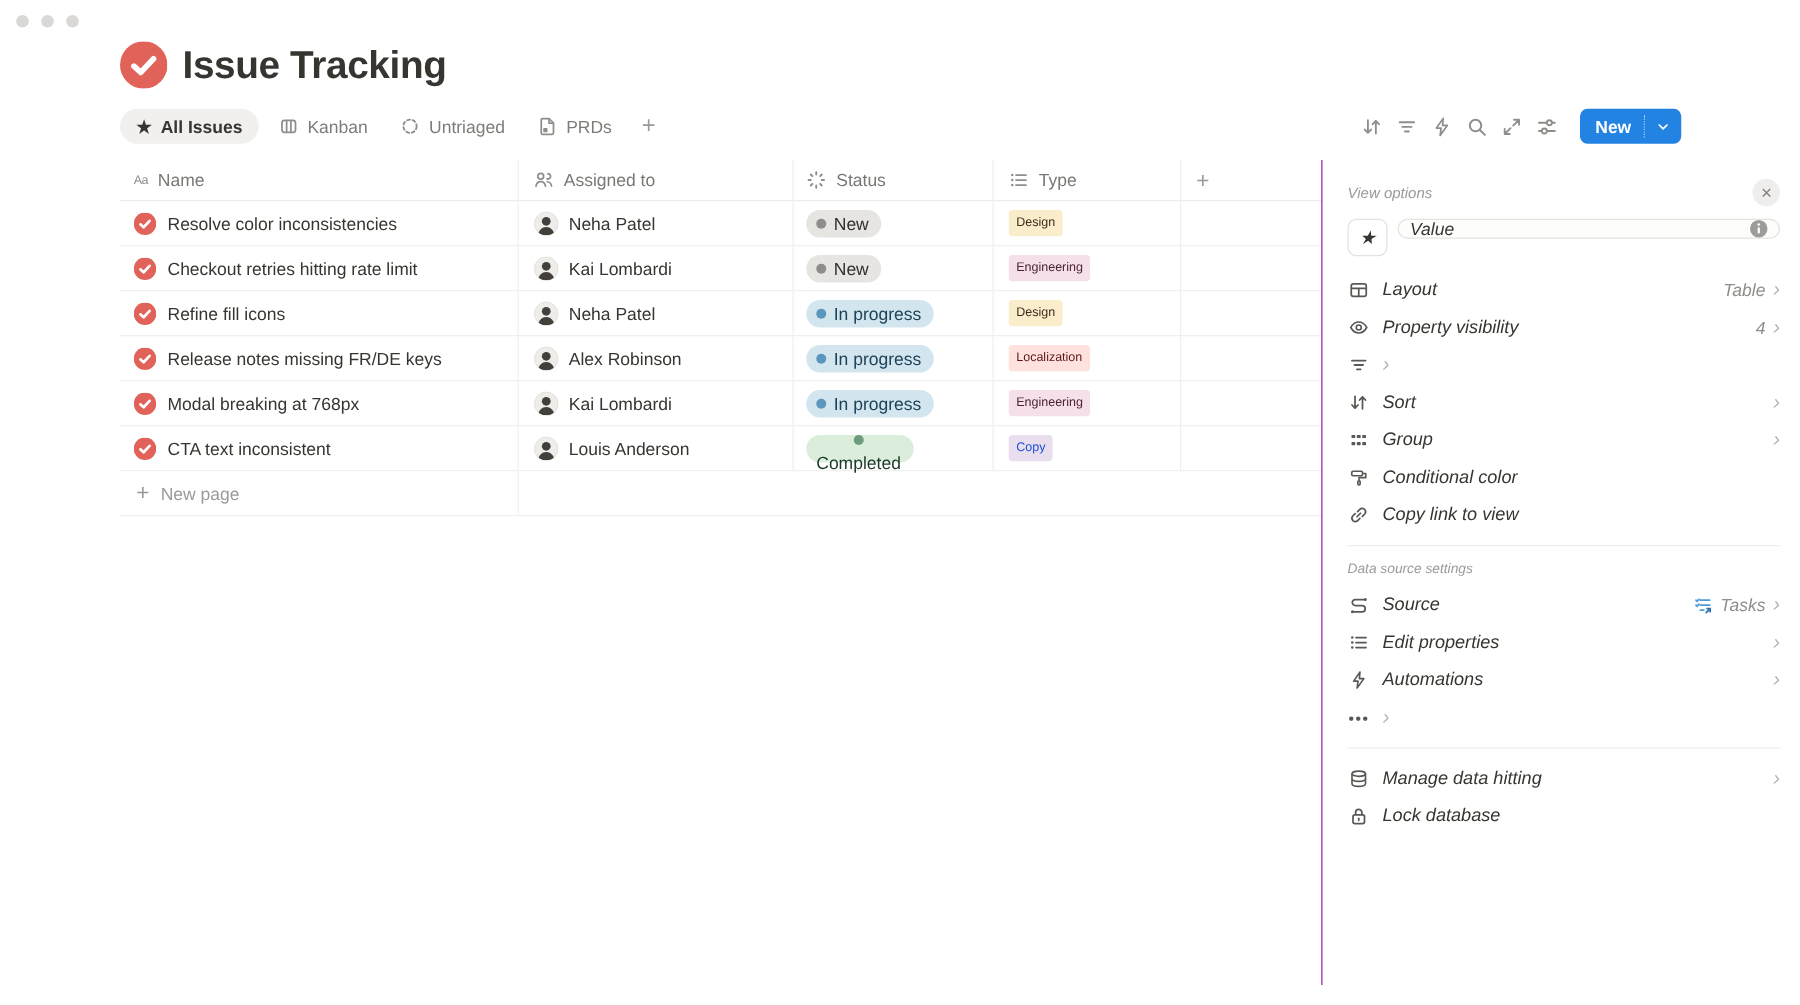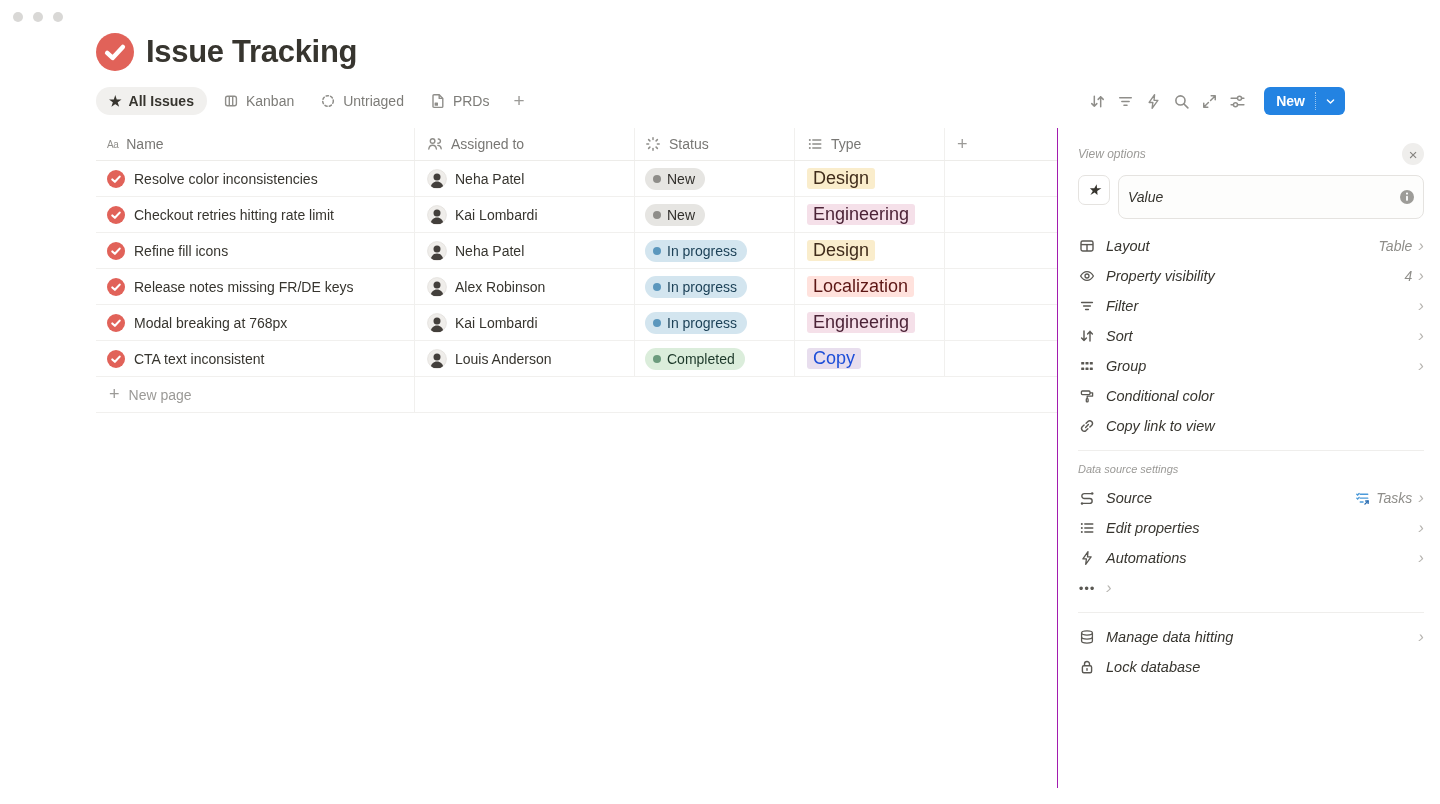--- a/index.html
+++ b/index.html
@@ -54,37 +54,37 @@
 
   .t-row { display:flex; height:36px; align-items:center; border-bottom:1px solid #F1F0EE; cursor:pointer; }
   .t-row .c-name { font-weight:500; gap:9px; }
   .t-row .c-name svg { width:18px; height:18px; flex:none; }
   .avatar { width:20px; height:20px; flex:none; }
   .assignee-label { color:#37352F; }
 
   .pill-status { display:inline-flex; align-items:center; gap:6px; height:22px; padding:0 10px 0 8px;
                  border-radius:11px; font-size:14px; }
   .pill-status .dot { width:8px; height:8px; border-radius:50%; flex:none; }
-  .pill-type { display:inline-flex; align-items:center; height:21px; padding:0 6px; border-radius:3px; font-size:18px; }
+  .pill-type { display:inline-flex; align-items:center; height:21px; padding:0 6px; border-radius:3px; font-size:10px; }
 
   .new-page-row { display:flex; height:36px; align-items:center; border-bottom:1px solid #F1F0EE;
                   color:#9B9A97; cursor:pointer; }
   .new-page-seg { width:319px; height:100%; display:flex; align-items:center; gap:9px; padding-left:13px; border-right:1px solid #F1F0EE; }
 
   
   .panel { flex:1; border-left:1px solid #a21caf; padding:14px 16px 0 20px;font-style:italic; }
   .panel-head { display:flex; align-items:center; justify-content:space-between; height:24px; }
   .panel-title { font-size:12px; color:#9B9A97; }
   .close-btn { width:22px; height:22px; border-radius:50%; background:#EFEEEC; color:#84827E;
                display:flex; align-items:center; justify-content:center; font-size:15px; cursor:pointer; line-height:1; }
 
   .name-row { display:flex; gap:8px; margin:9px 0 12px; }
   .star-btn { width:32px; height:30px; border:1px solid #E5E3E0; border-radius:7px; background:#fff;
               display:flex; align-items:center; justify-content:center; font-size:15px; color:#37352F; cursor:pointer; }
-  .value-input { flex:1; height:44px; border:1px solid #E5E3E0; border-radius:8px; background:#FDFDFC;
+  .value-input { flex:1; height:16px; border:1px solid #E5E3E0; border-radius:8px; background:#FDFDFC;
                  display:flex; align-items:center; justify-content:space-between; padding:0 8px 0 9px; cursor:text; }
   .value-text { font-size:14px; color:#37352F; }
   .info-icon { width:16px; height:16px; }
 
   .menu-item { display:flex; align-items:center; gap:10px; height:30px; font-size:14.5px; cursor:pointer; border-radius:5px; }
   .mi-icon { width:18px; display:flex; justify-content:center; color:#5A5853; }
   .mi-icon svg { width:16px; height:16px; }
   .mi-label { flex:1; color:#37352F; }
   .mi-value { display:flex; align-items:center; gap:6px; color:#8F8E8A; font-size:14px; }
   .mi-value svg { width:15px; height:15px; }
@@ -507,21 +507,21 @@
               </svg>
             <span>CTA text inconsistent</span>
           </div>
           <div class="cell c-assign">
             <svg class="avatar">
                 <use href="#i-avatar"></use>
               </svg>
             <span class="assignee-label">Louis Anderson</span>
           </div>
           <div class="cell c-status">
-            <span class="pill-status" style="background: rgb(219, 237, 219); color: rgb(28, 56, 41);">
+            <span class="pill-status" style="background: rgb(219, 237, 219); color: rgb(28, 56, 41); flex-direction: column;">
                 <span class="dot" style="background: rgb(108, 155, 125);"></span>
                 <span>Completed</span>
               </span>
           </div>
           <div class="cell c-type">
             <span class="pill-type" style="background: rgb(232, 222, 238); color: #1d4ed8;">Copy</span>
           </div>
           <div class="cell c-plus"></div>
         </div>
 
@@ -575,21 +575,20 @@
             <span>4</span>
             <span class="chev">›</span>
           </span>
       </div>
       <div class="menu-item">
         <span class="mi-icon">
             <svg>
               <use href="#i-filter"></use>
             </svg>
           </span>
-        <span class="mi-label">Filter</span>
         <span class="mi-value">
             <span class="chev">›</span>
           </span>
       </div>
       <div class="menu-item">
         <span class="mi-icon">
             <svg>
               <use href="#i-sort"></use>
             </svg>
           </span>

